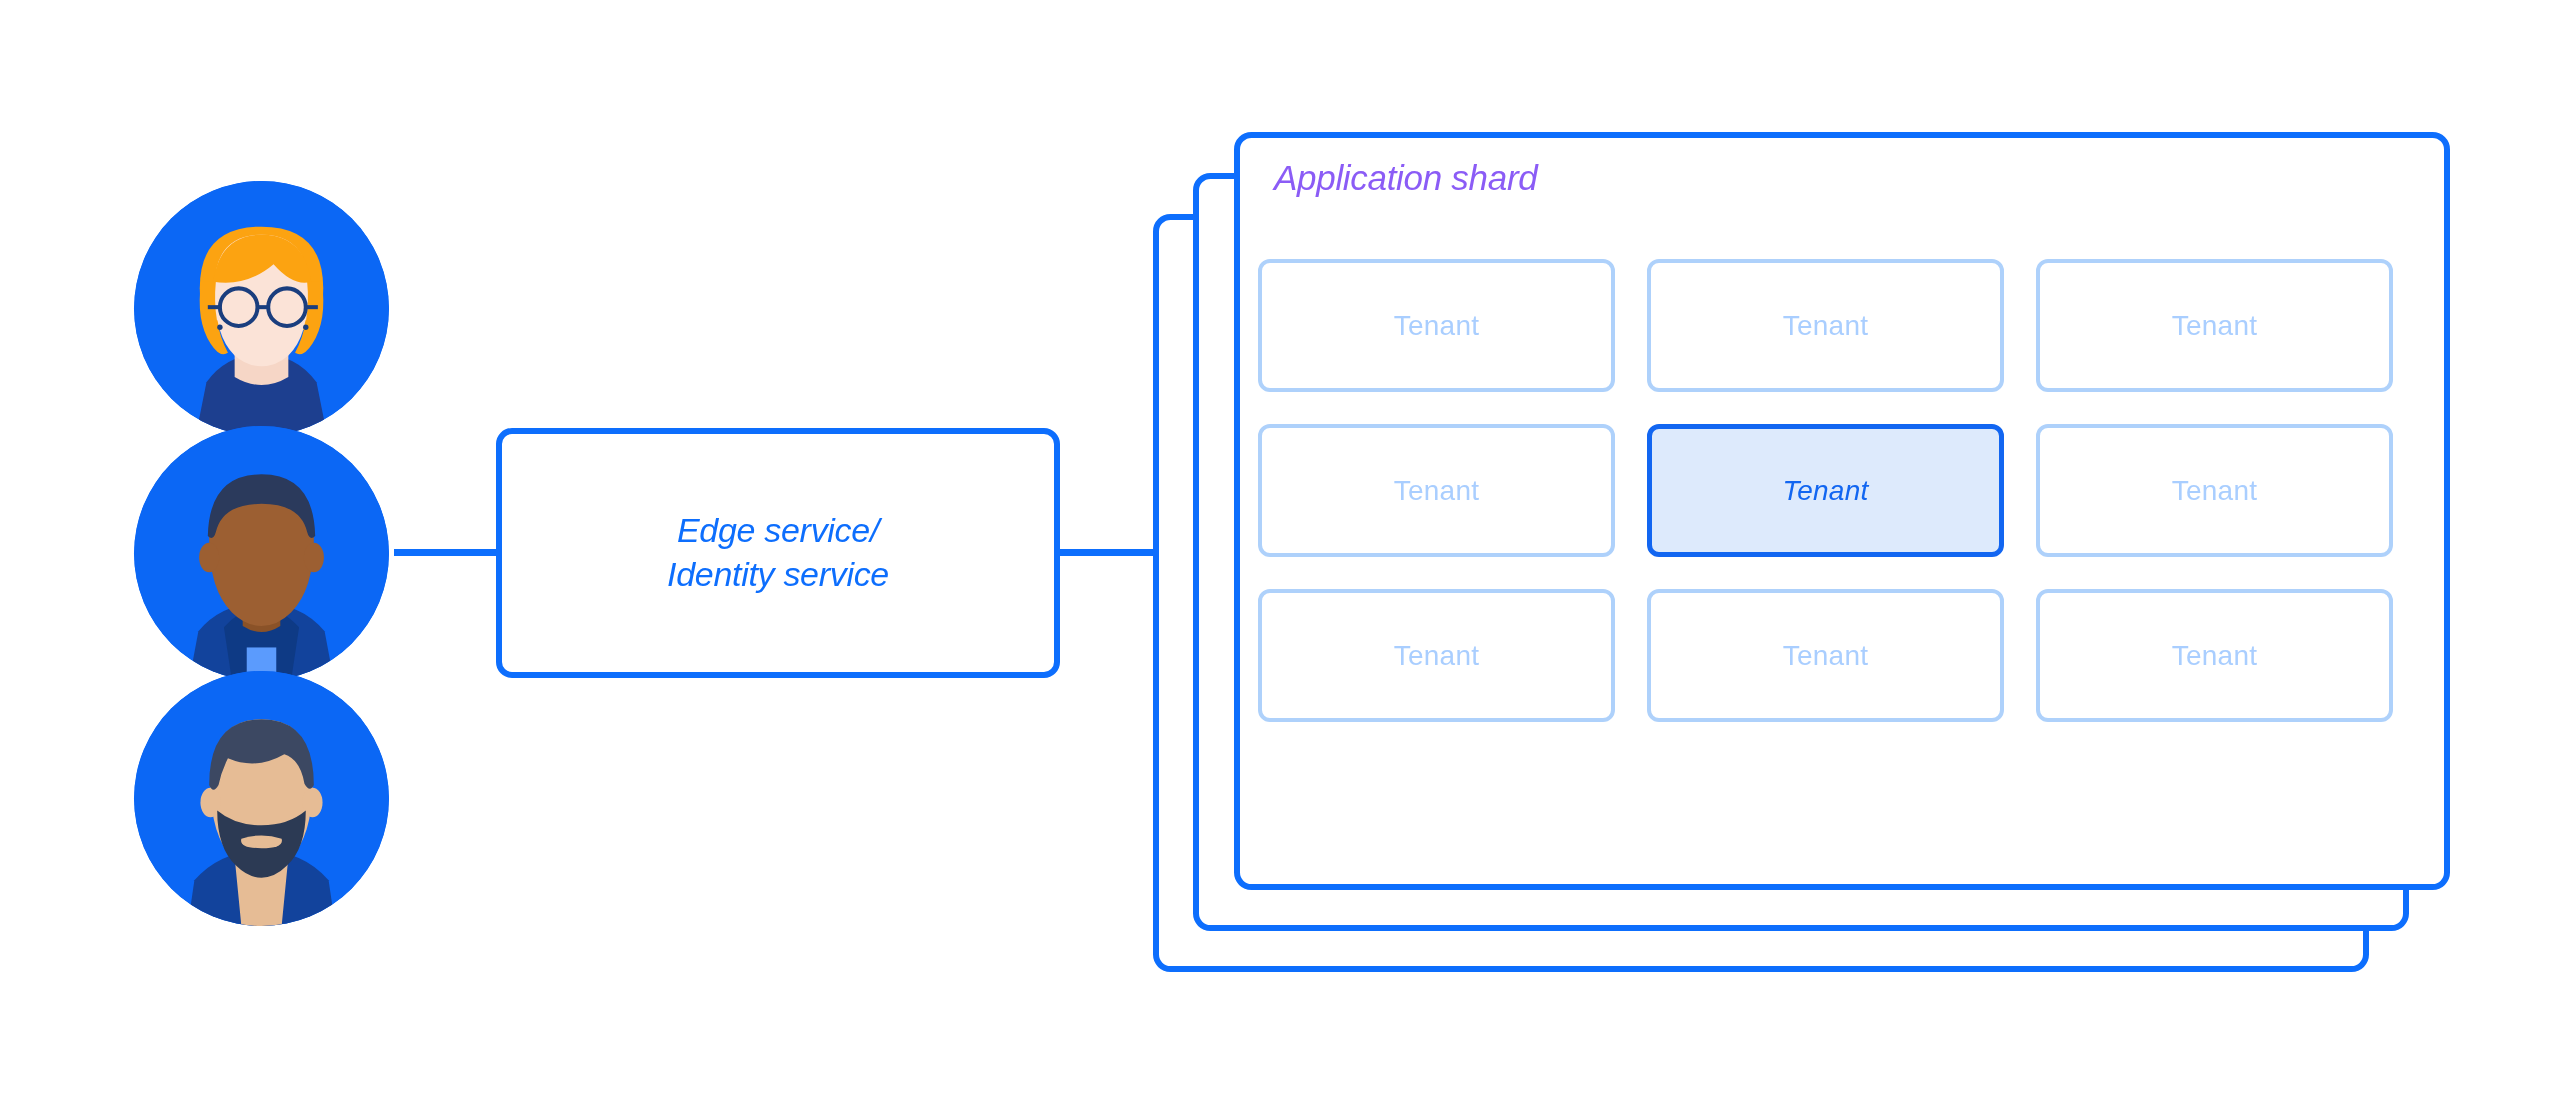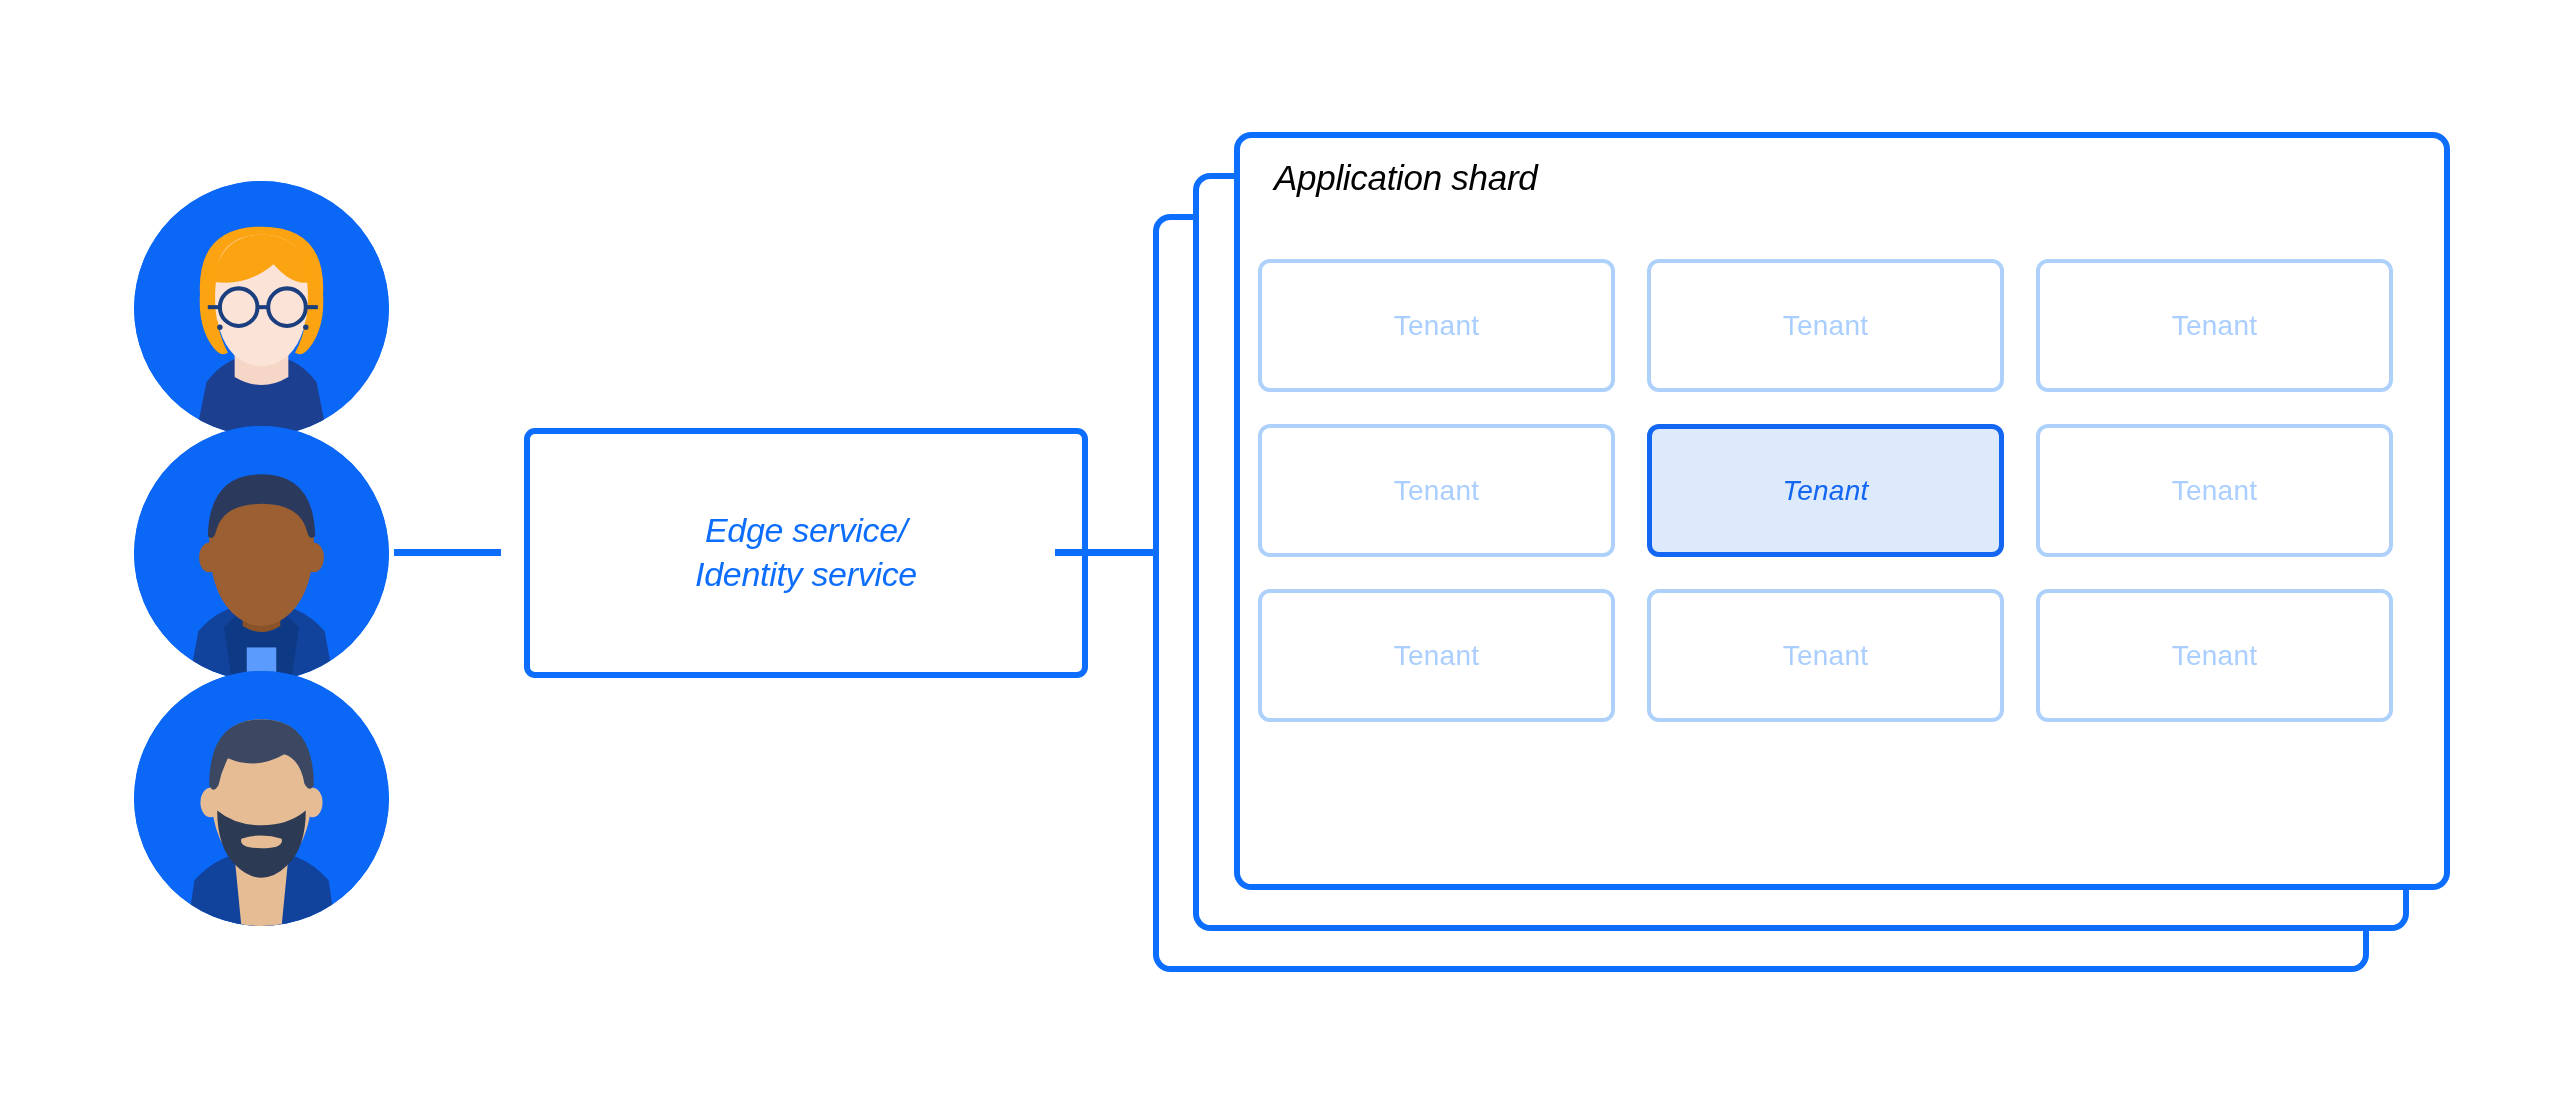--- a/index.html
+++ b/index.html
@@ -64,26 +64,25 @@
 
   
   .edge-box {
     position: absolute;
     left: 496px;
     top: 428px;
     width: 564px;
     height: 250px;
     box-sizing: border-box;
     border: 6.7px solid #0d6efd;
-    border-radius: 11px;
+    border-radius: 16px;
     background: #ffffff;
     display: flex;
     align-items: center;
     justify-content: center;
-    margin-left: 28px;
   }
   .edge-label {
     color: #0d6efd;
     font-style: italic;
     font-size: 34px;
     line-height: 1.28;
     text-align: center;
     font-weight: 400;
     letter-spacing: -0.3px;
     white-space: pre-line;
@@ -123,21 +122,21 @@
     top: 5.4px;
     width: 1216px;
     height: 758px;
     z-index: 3;
   }
 
   .shard-title {
     position: absolute;
     left: 34px;
     top: 20px;
-    color: #000000;
+    color: #8b5cf6;
     font-size: 35px;
     font-style: italic;
     font-weight: 400;
     letter-spacing: -0.3px;
     white-space: nowrap;
   }
 
   .tenant-grid {
     position: absolute;
     left: 18px;

